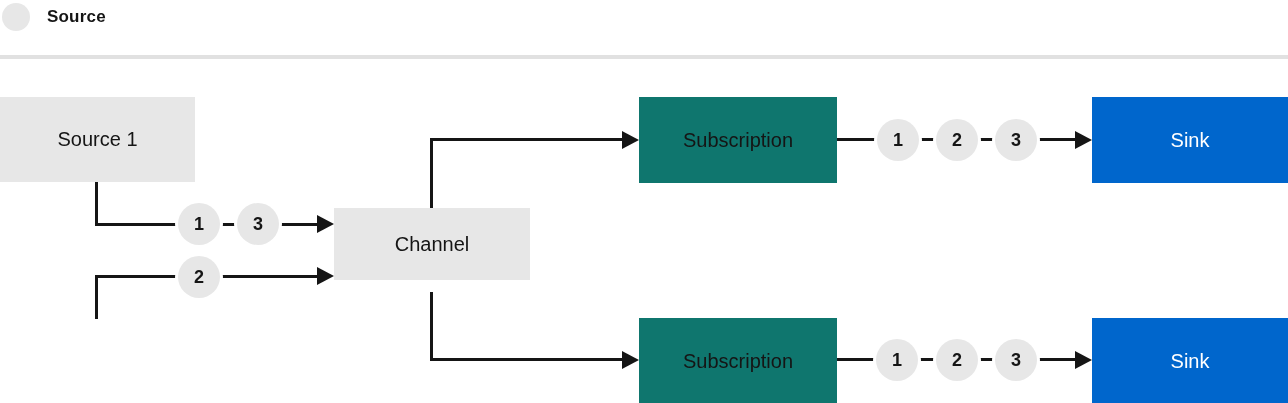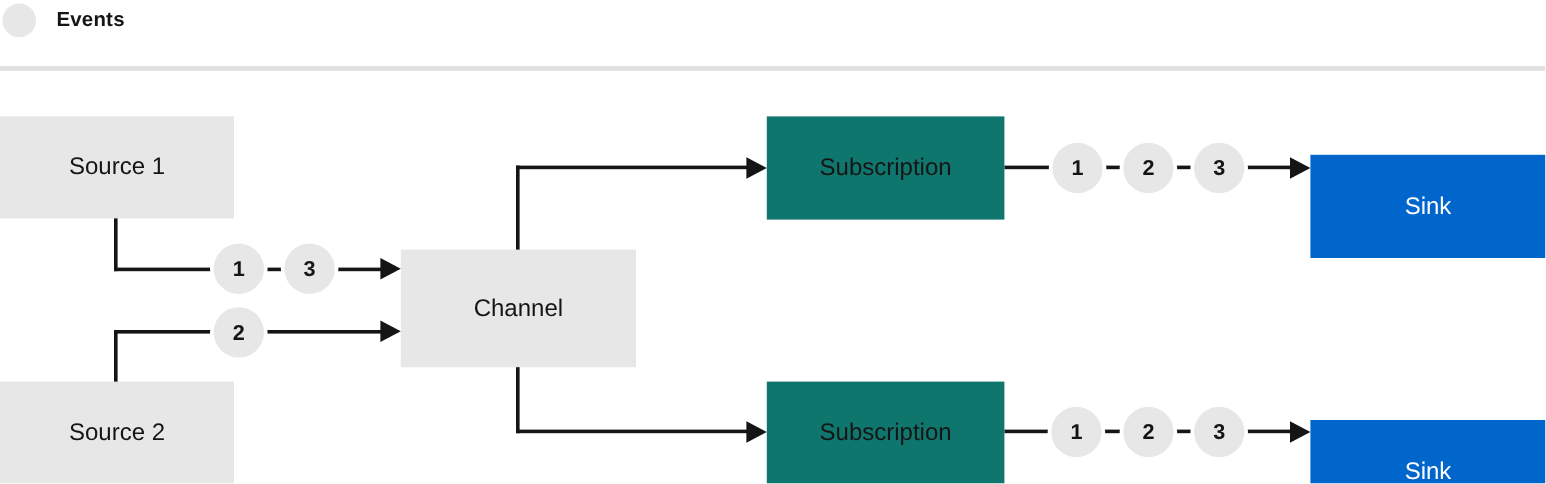--- a/index.html
+++ b/index.html
@@ -45,21 +45,21 @@
   .node {
     position: absolute;
     display: flex;
     align-items: center;
     justify-content: center;
     font-size: 20px;
     color: #151515;
   }
   .node.gray { background: #e7e7e7; }
   .node.lightblue { background: #0f766e; }
-  .node.blue { background: #0066cc; color: #ffffff; margin-top: 32px; }
+  .node.blue { background: #0066cc; color: #ffffff; }
 
   
   .line {
     position: absolute;
     background: #151515;
   }
   .line.h { height: 3px; }
   .line.v { width: 3px; }
   .arrow {
     position: absolute;
@@ -84,21 +84,21 @@
     color: #151515;
   }
 </style>
 </head>
 <body>
 
 <div class="stage">
 
   <div class="legend">
     <span class="legend-circle"></span>
-    <span class="legend-label">Events</span>
+    <span class="legend-label">Source</span>
   </div>
   <div class="divider"></div>
 
   <div class="line v" style="left:95px; top:181px; height:45px;"></div>
   <div class="line h" style="left:95px; top:223px; width:223px;"></div>
   <div class="arrow" style="left:317px; top:215px;"></div>
 
   <div class="line v" style="left:95px; top:275px; height:44px;"></div>
   <div class="line h" style="left:95px; top:275px; width:223px;"></div>
   <div class="arrow" style="left:317px; top:267px;"></div>
@@ -114,25 +114,22 @@
   <div class="line h" style="left:837px; top:138px; width:240px;"></div>
   <div class="arrow" style="left:1075px; top:131px;"></div>
 
   <div class="line h" style="left:837px; top:358px; width:240px;"></div>
   <div class="arrow" style="left:1075px; top:351px;"></div>
 
   <div class="node gray" style="left:0; top:97px; width:195px; height:85px;">
     <span>Source 1</span>
   </div>
 
-  <div class="node gray" style="left:0; top:318px; width:195px; height:86px;">
-    <span>Source 2</span>
-  </div>
 
-  <div class="node gray" style="left:334px; top:208px; width:196px; height:98px;">
+  <div class="node gray" style="left:334px; top:208px; width:196px; height:72px;">
     <span>Channel</span>
   </div>
 
   <div class="node lightblue" style="left:639px; top:97px; width:198px; height:86px;">
     <span>Subscription</span>
   </div>
 
   <div class="node lightblue" style="left:639px; top:318px; width:198px; height:86px;">
     <span>Subscription</span>
   </div>

